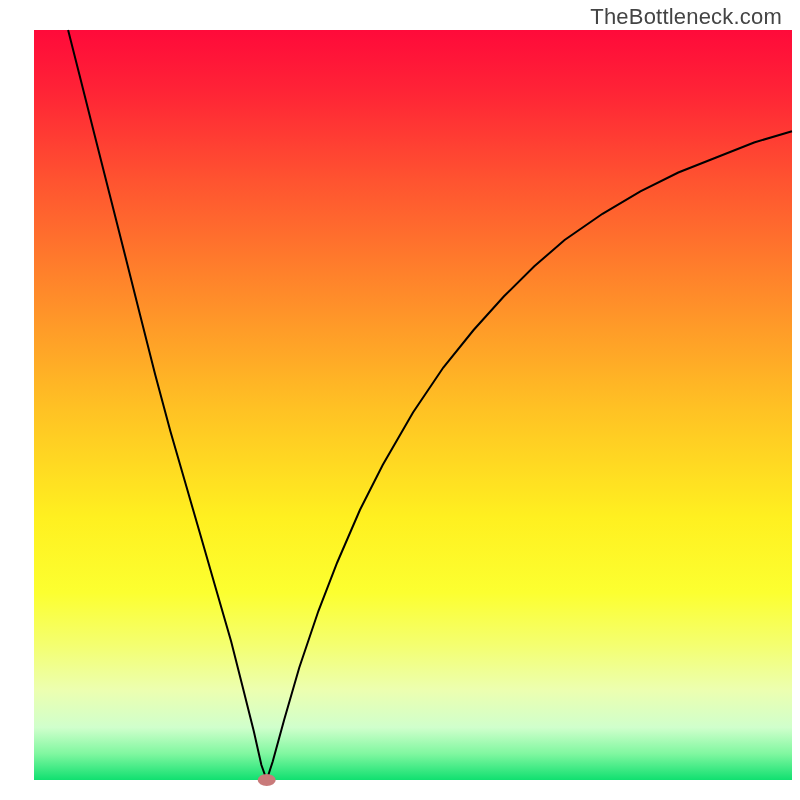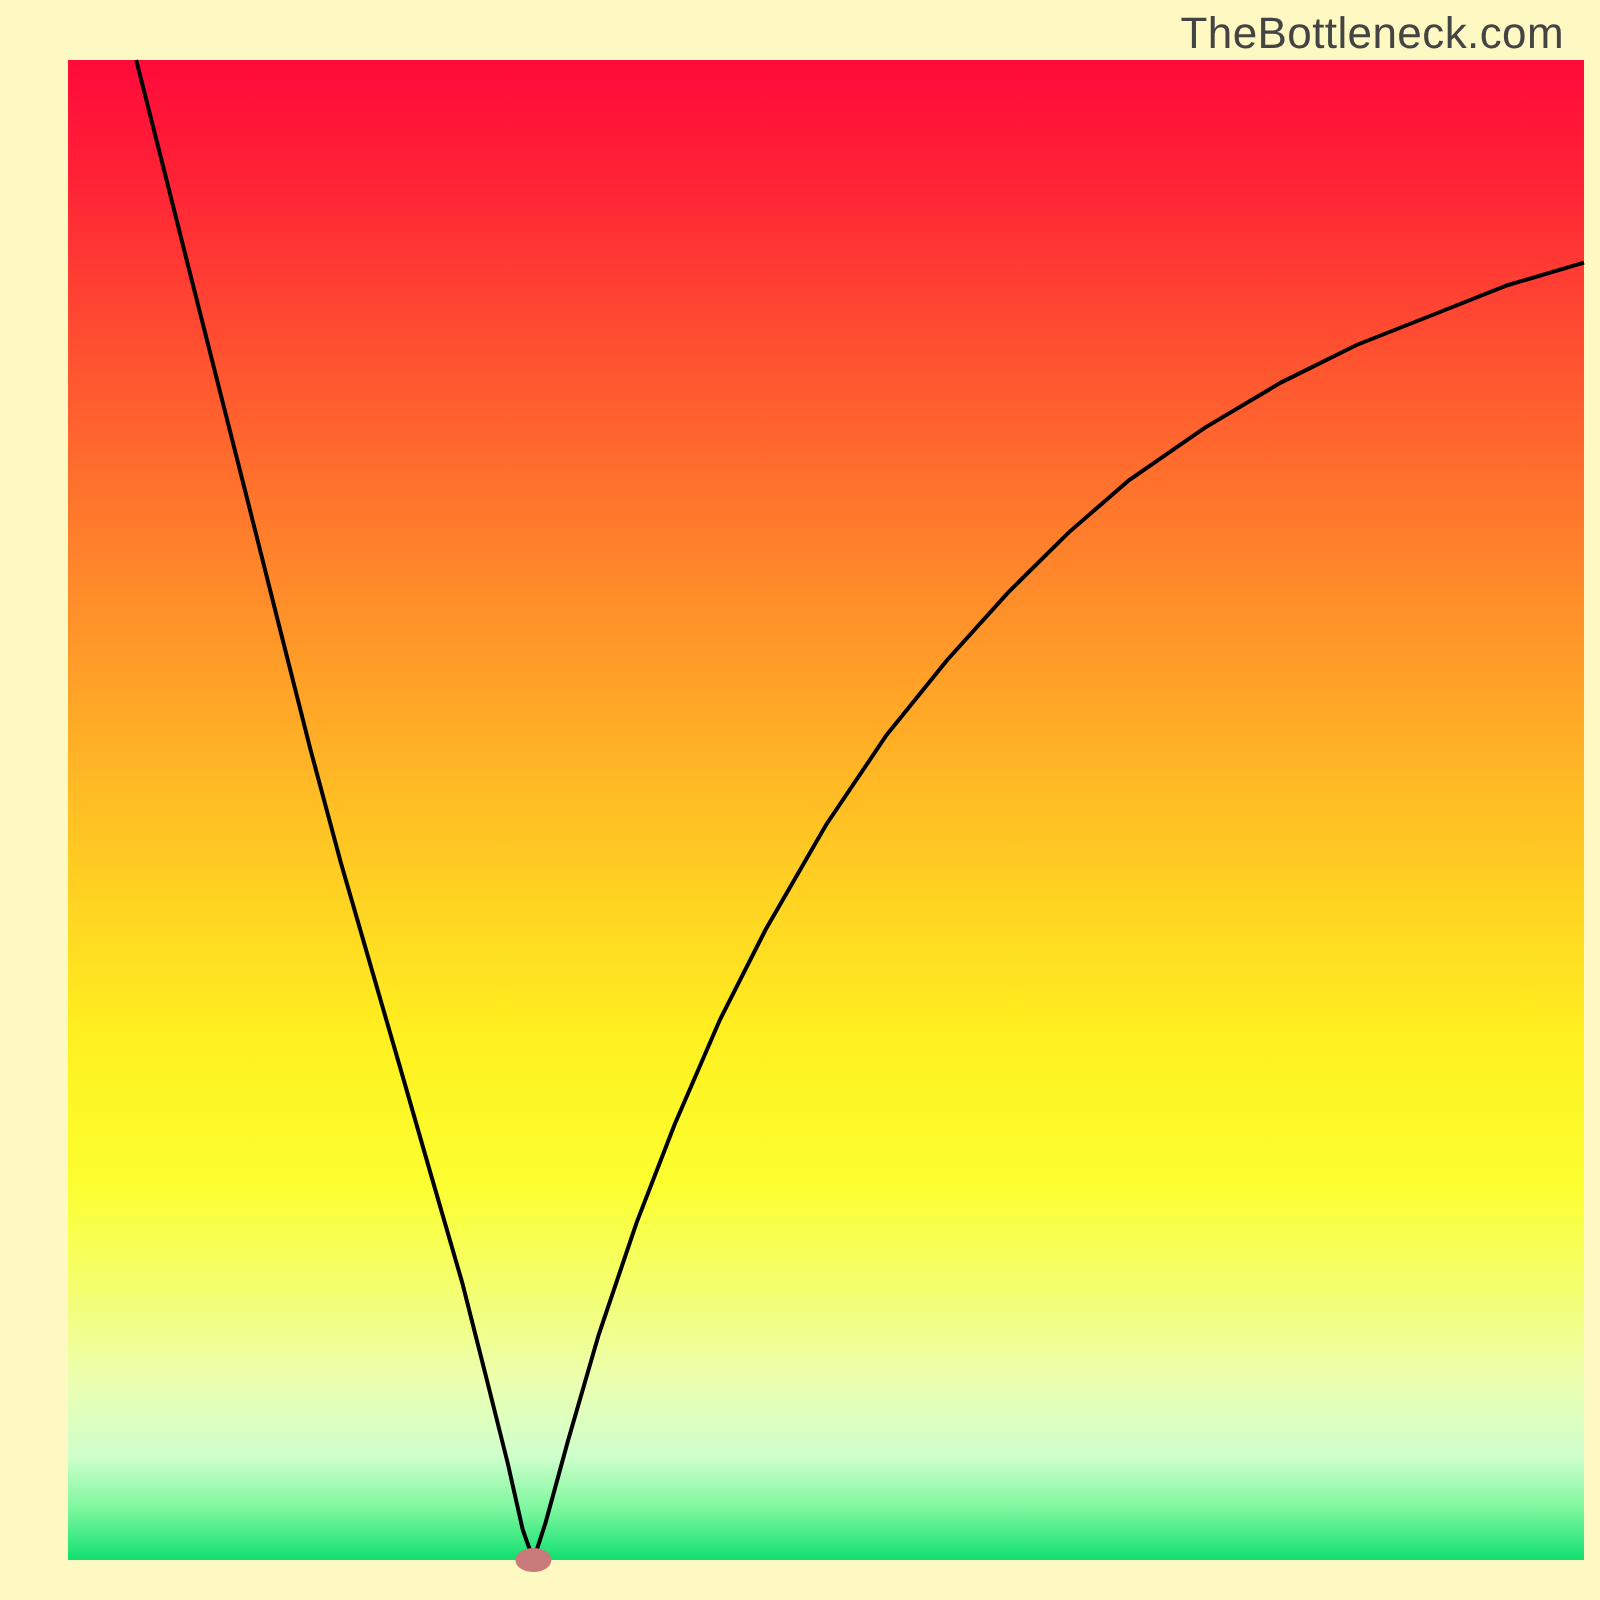--- a/index.html
+++ b/index.html
@@ -8,21 +8,21 @@
     width: 800px;
     height: 800px;
     overflow: hidden;
     font-family: Arial, Helvetica, sans-serif;
     background: #000;
   }
   .frame {
     position: relative;
     width: 800px;
     height: 800px;
-    background: #fef9c3;
+    background: #ffffff;
   }
   .watermark {
     position: absolute;
     top: 4px;
     right: 18px;
     color: #444;
     font-size: 22px;
     font-weight: 500;
     letter-spacing: 0.2px;
     user-select: none;

